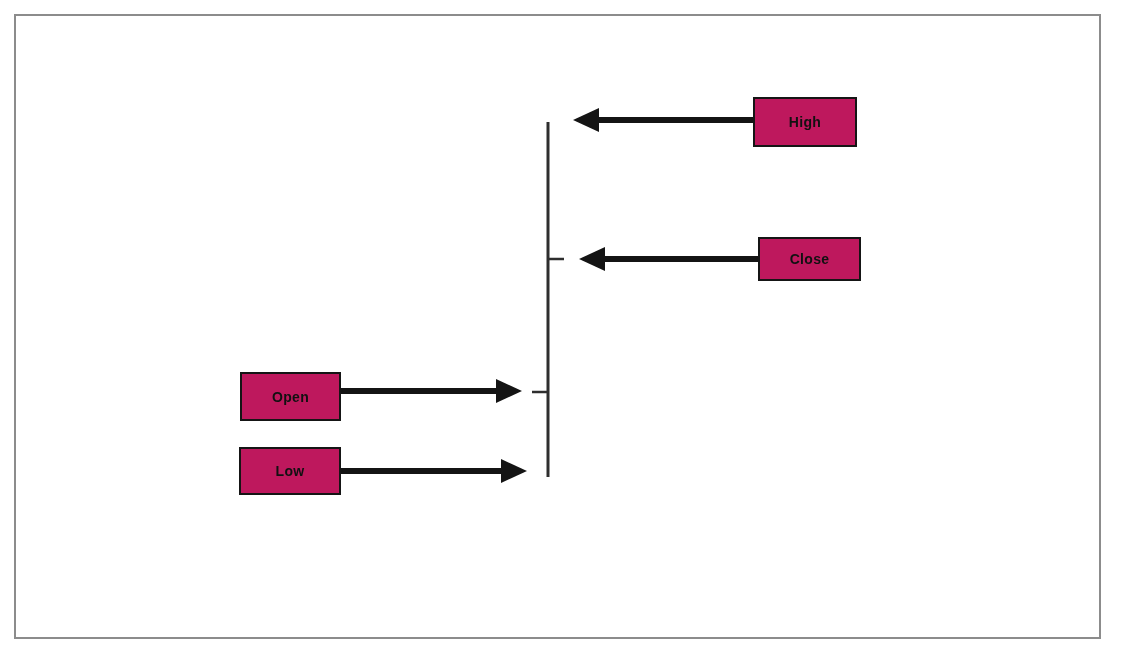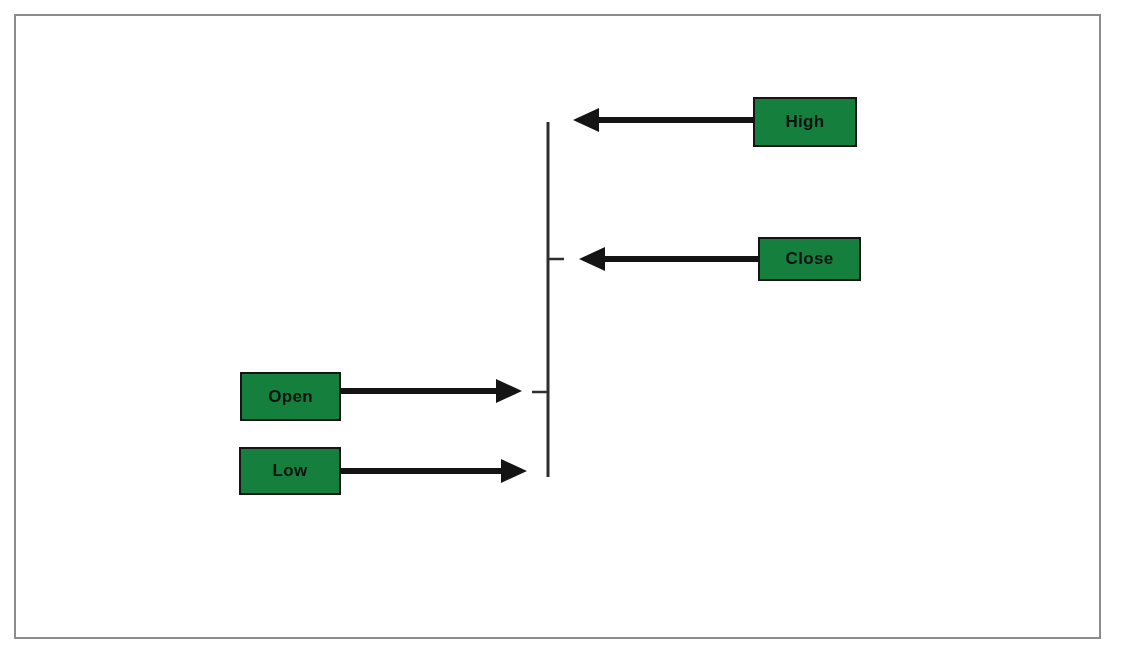--- a/index.html
+++ b/index.html
@@ -30,27 +30,27 @@
   .diagram-svg {
     position: absolute;
     left: 0;
     top: 0;
     width: 1123px;
     height: 656px;
   }
   .label-box {
     position: absolute;
     box-sizing: border-box;
-    background: #15803d;
+    background: #be185d;
     border: 2px solid #151515;
     display: flex;
     align-items: center;
     justify-content: center;
     font-weight: bold;
-    font-size: 17px;
+    font-size: 14px;
     letter-spacing: 0.3px;
     color: #111111;
   }
   .box-high  { left: 753px; top:  97px; width: 104px; height: 50px; }
   .box-close { left: 758px; top: 237px; width: 103px; height: 44px; }
   .box-open  { left: 240px; top: 372px; width: 101px; height: 49px; }
   .box-low   { left: 239px; top: 447px; width: 102px; height: 48px; }
 </style>
 </head>
 <body>

